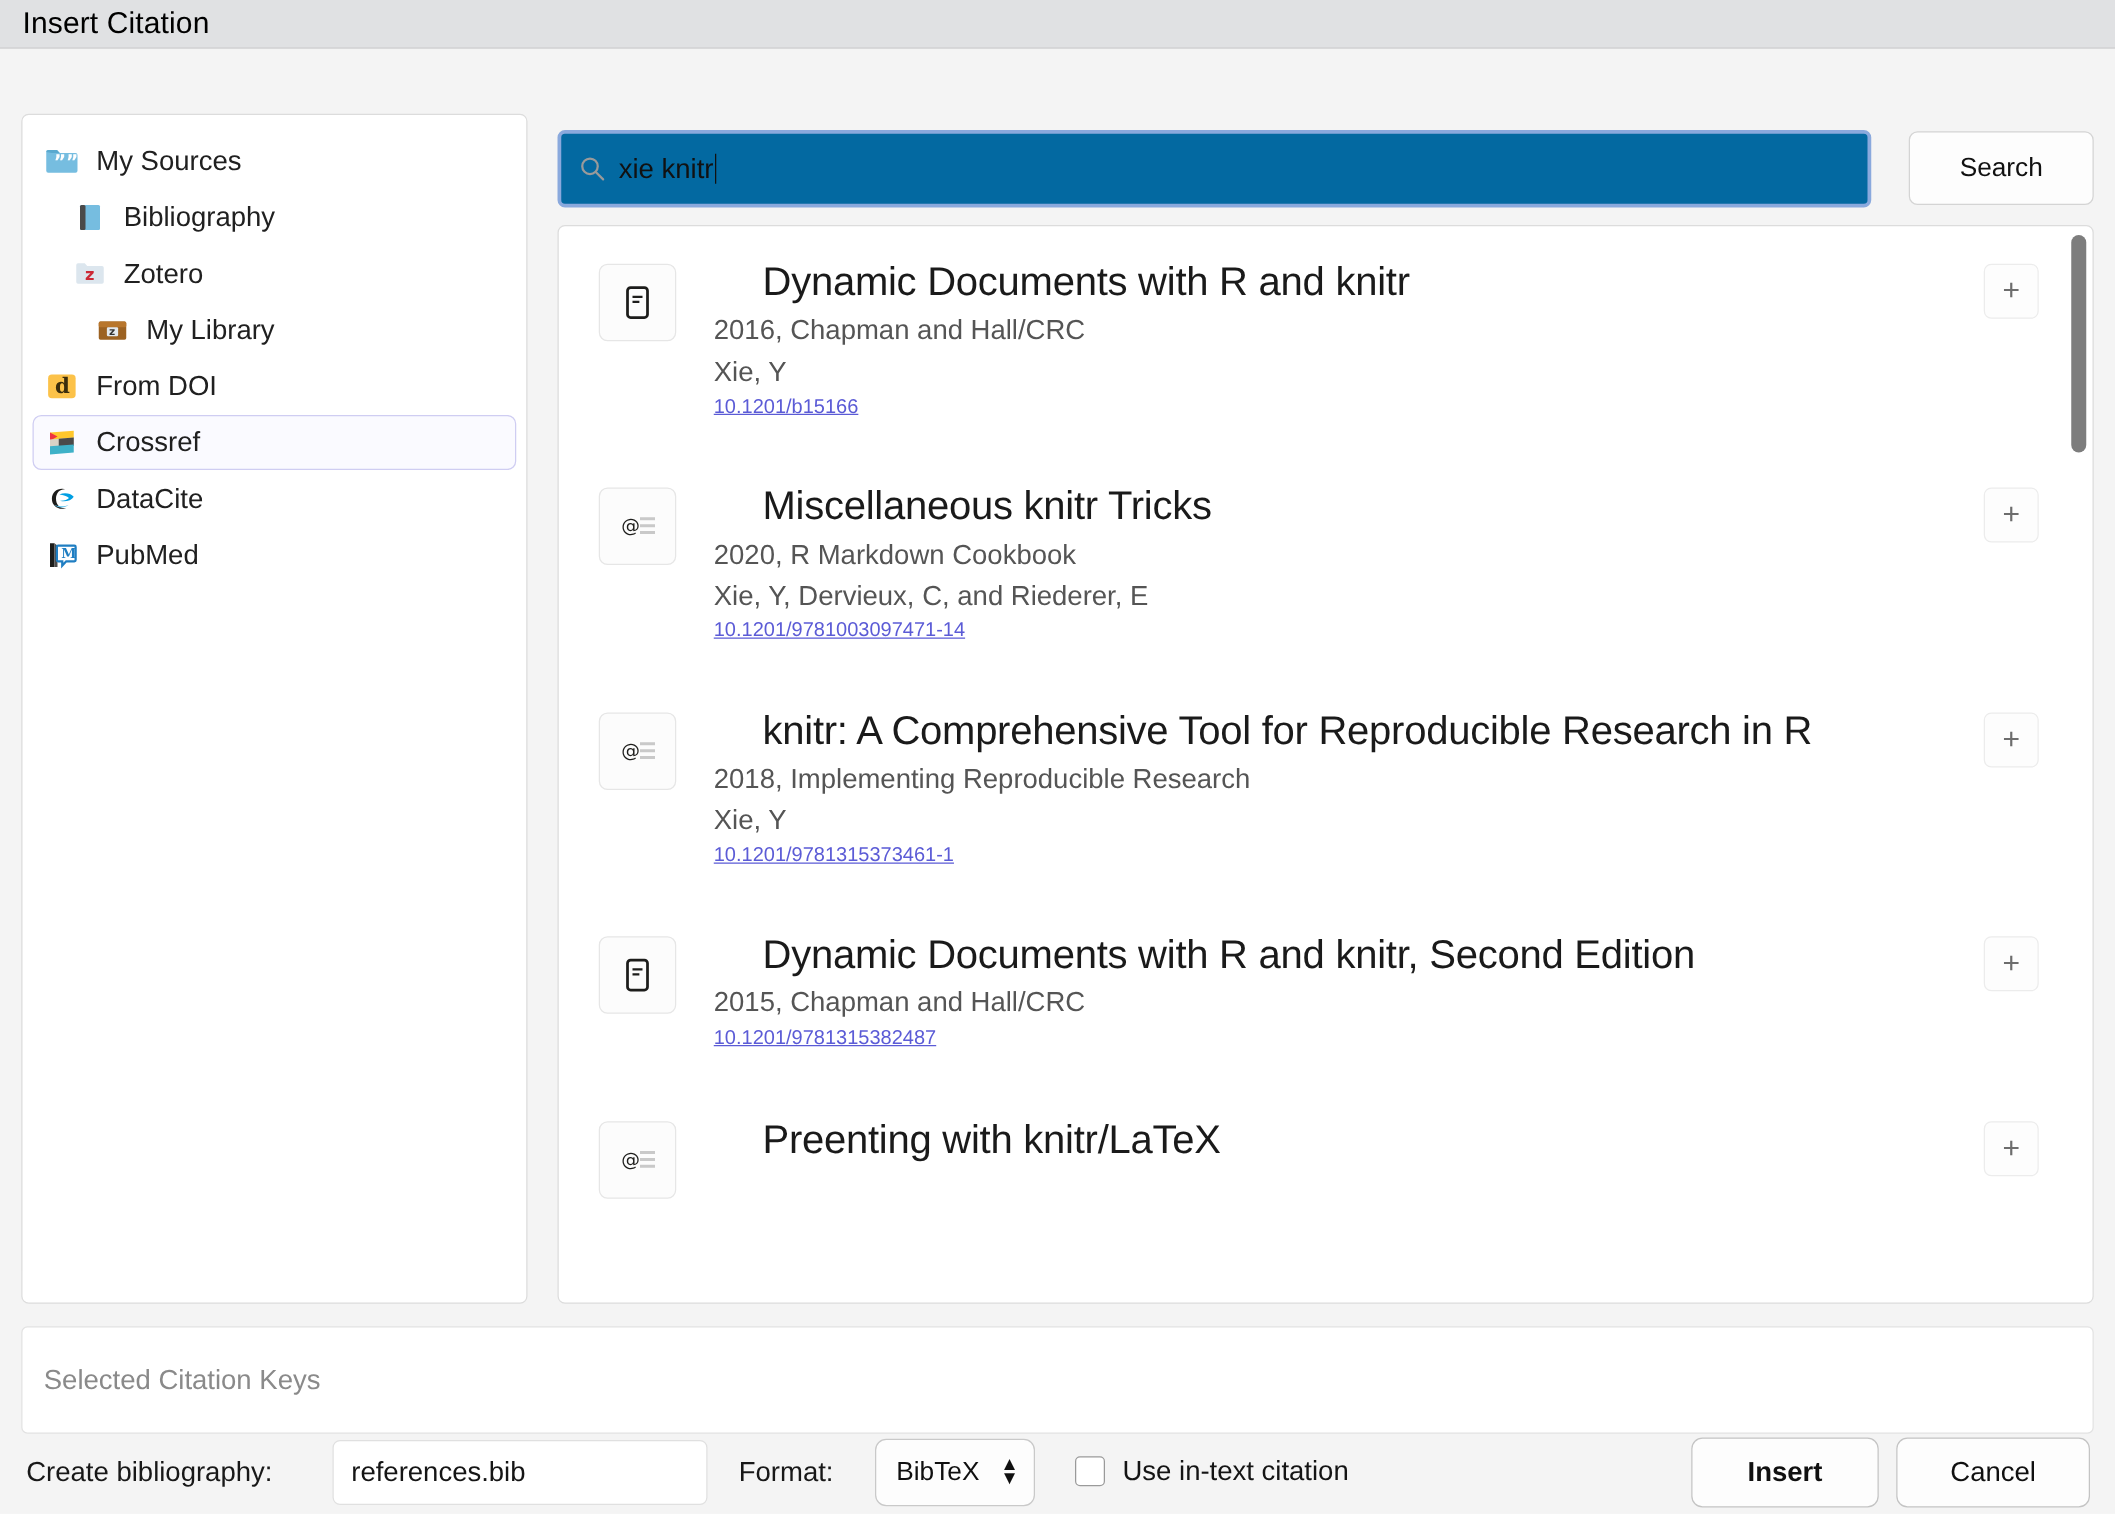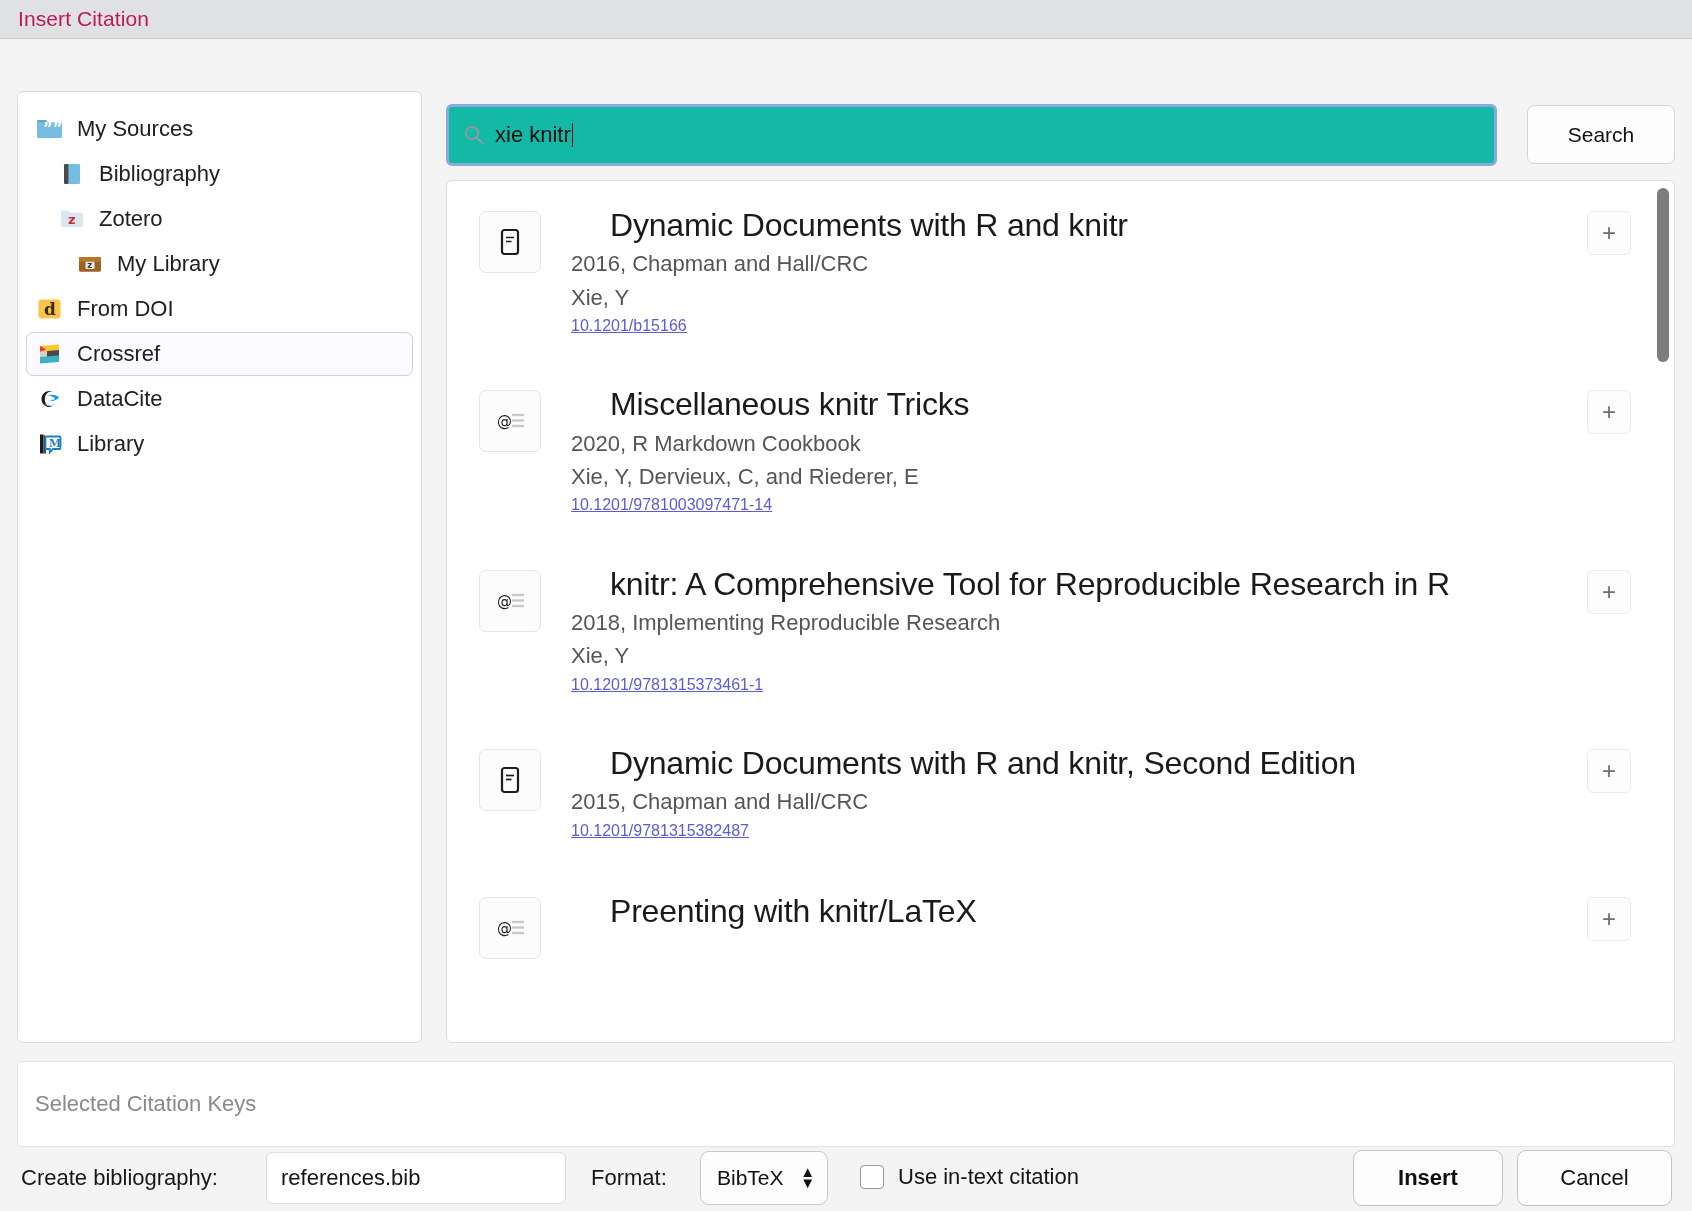--- a/index.html
+++ b/index.html
@@ -19,22 +19,22 @@
   .titlebar {
     height: 39px;
     background: #e0e1e3;
     border-bottom: 1px solid #c9cacc;
     display: flex;
     align-items: center;
     padding-left: 18px;
     box-sizing: border-box;
   }
   .titlebar-text {
-    font-size: 21px;
-    color: #be185d;
+    font-size: 24px;
+    color: #000000;
     letter-spacing: 0.1px;
   }
 
   
   .dialog-body {
     position: relative;
     width: 1692px;
     height: 1172px;
     background: #f4f4f4;
   }
@@ -92,21 +92,21 @@
     top: 65px;
     width: 1229px;
     height: 62px;
   }
   .search-box {
     position: absolute;
     left: 0;
     top: 0;
     width: 1051px;
     height: 62px;
-    background: #14b8a6;
+    background: #0369a1;
     border: 3px solid #8aa9dd;
     border-radius: 6px;
     box-sizing: border-box;
     display: flex;
     align-items: center;
     padding-left: 14px;
   }
   .search-glyph {
     width: 22px;
     height: 22px;
@@ -462,21 +462,21 @@
 
     <div class="side-item">
       <span class="ico">
         <svg width="30" height="30" viewBox="0 0 30 30">
           <path d="M5 5.5 L8.6 5.5 L8.6 24.5 L5 24.5 Z" fill="#1d1d1b"></path>
           <path d="M8.6 5.5 L11 7.5 L11 24.5 L8.6 24.5 Z" fill="#4a4a4a"></path>
           <path d="M11.5 7.5 h13 a1 1 0 0 1 1 1 v10.5 a1 1 0 0 1 -1 1 h-6.5 l-3.2 3.5 v-3.5 h-3.3 a1 1 0 0 1 -1 -1 v-10.5 a1 1 0 0 1 1 -1 z" fill="#ffffff" stroke="#1f7ec2" stroke-width="1.8"></path>
           <text x="14" y="17.5" font-family="DejaVu Serif, serif" font-size="11" font-weight="bold" fill="#1f7ec2">M</text>
         </svg>
       </span>
-      <span class="label">Library</span>
+      <span class="label">PubMed</span>
     </div>
   </div>
 
   <div class="search-row">
     <div class="search-box">
       <span class="search-glyph">
         <svg width="22" height="22" viewBox="0 0 22 22">
           <circle cx="9" cy="9" r="6.2" fill="none" stroke="#9a9a9a" stroke-width="1.8"></circle>
           <line x1="13.6" y1="13.6" x2="19.5" y2="19.5" stroke="#9a9a9a" stroke-width="1.8" stroke-linecap="round"></line>
         </svg>

